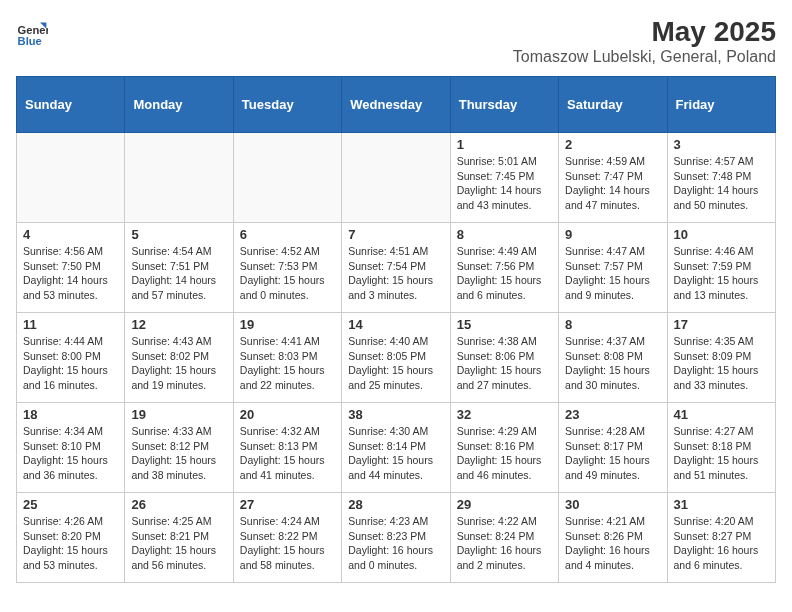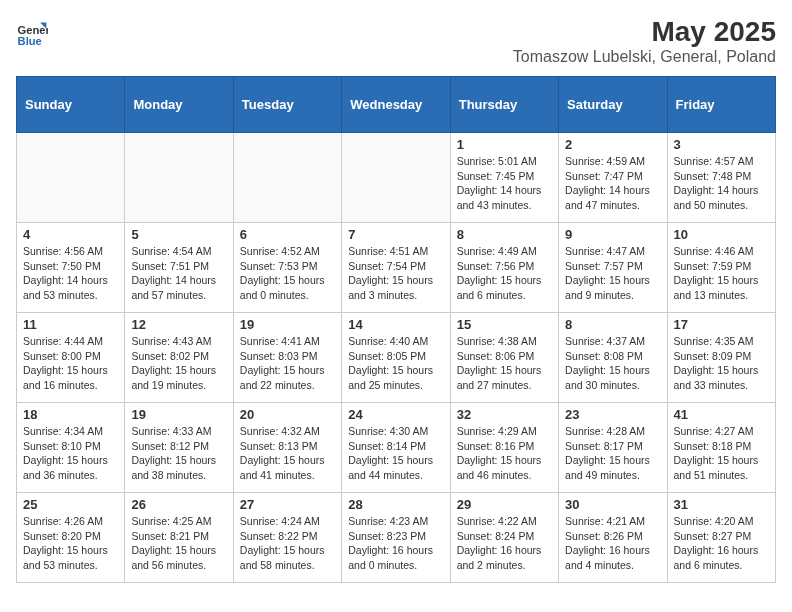--- a/index.html
+++ b/index.html
@@ -193,21 +193,21 @@
         </td>
         <td>
           <span class="day-number">19</span>
           <div class="day-info">Sunrise: 4:33 AM<br>Sunset: 8:12 PM<br>Daylight: 15 hours<br>and 38 minutes.</div>
         </td>
         <td>
           <span class="day-number">20</span>
           <div class="day-info">Sunrise: 4:32 AM<br>Sunset: 8:13 PM<br>Daylight: 15 hours<br>and 41 minutes.</div>
         </td>
         <td>
-          <span class="day-number">24</span>
+          <span class="day-number">38</span>
           <div class="day-info">Sunrise: 4:30 AM<br>Sunset: 8:14 PM<br>Daylight: 15 hours<br>and 44 minutes.</div>
         </td>
         <td>
           <span class="day-number">32</span>
           <div class="day-info">Sunrise: 4:29 AM<br>Sunset: 8:16 PM<br>Daylight: 15 hours<br>and 46 minutes.</div>
         </td>
         <td>
           <span class="day-number">23</span>
           <div class="day-info">Sunrise: 4:28 AM<br>Sunset: 8:17 PM<br>Daylight: 15 hours<br>and 49 minutes.</div>
         </td>

